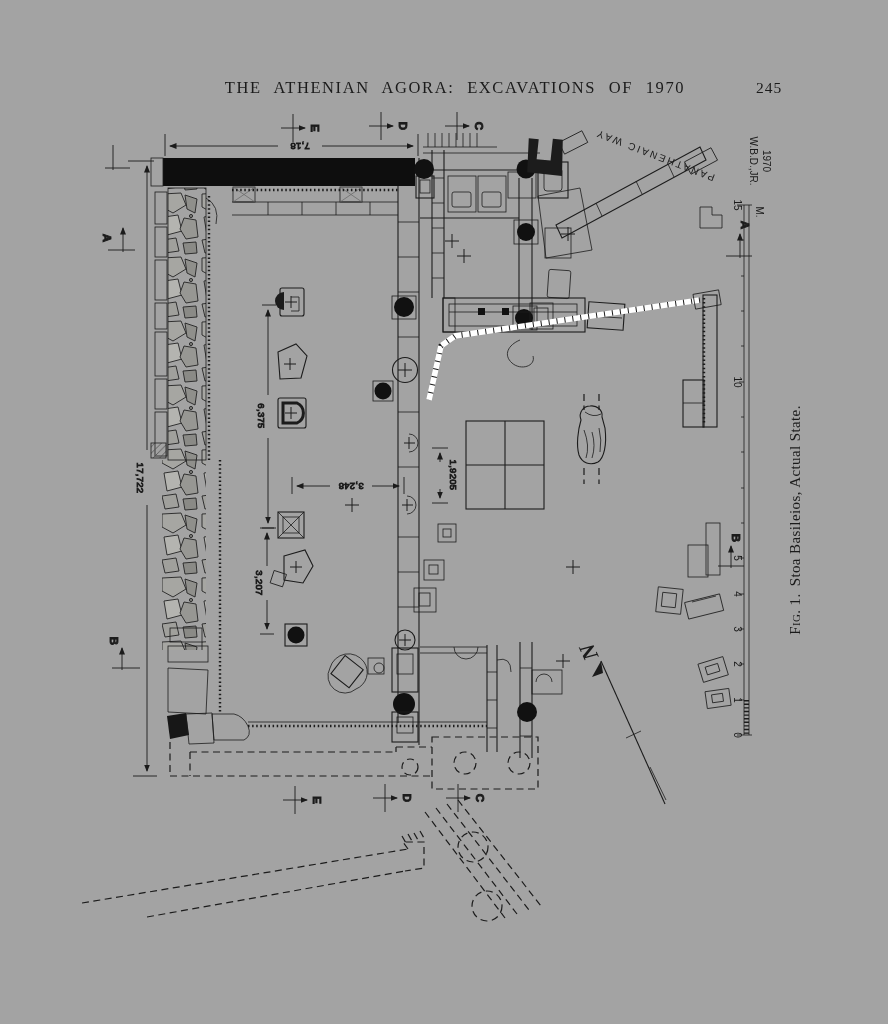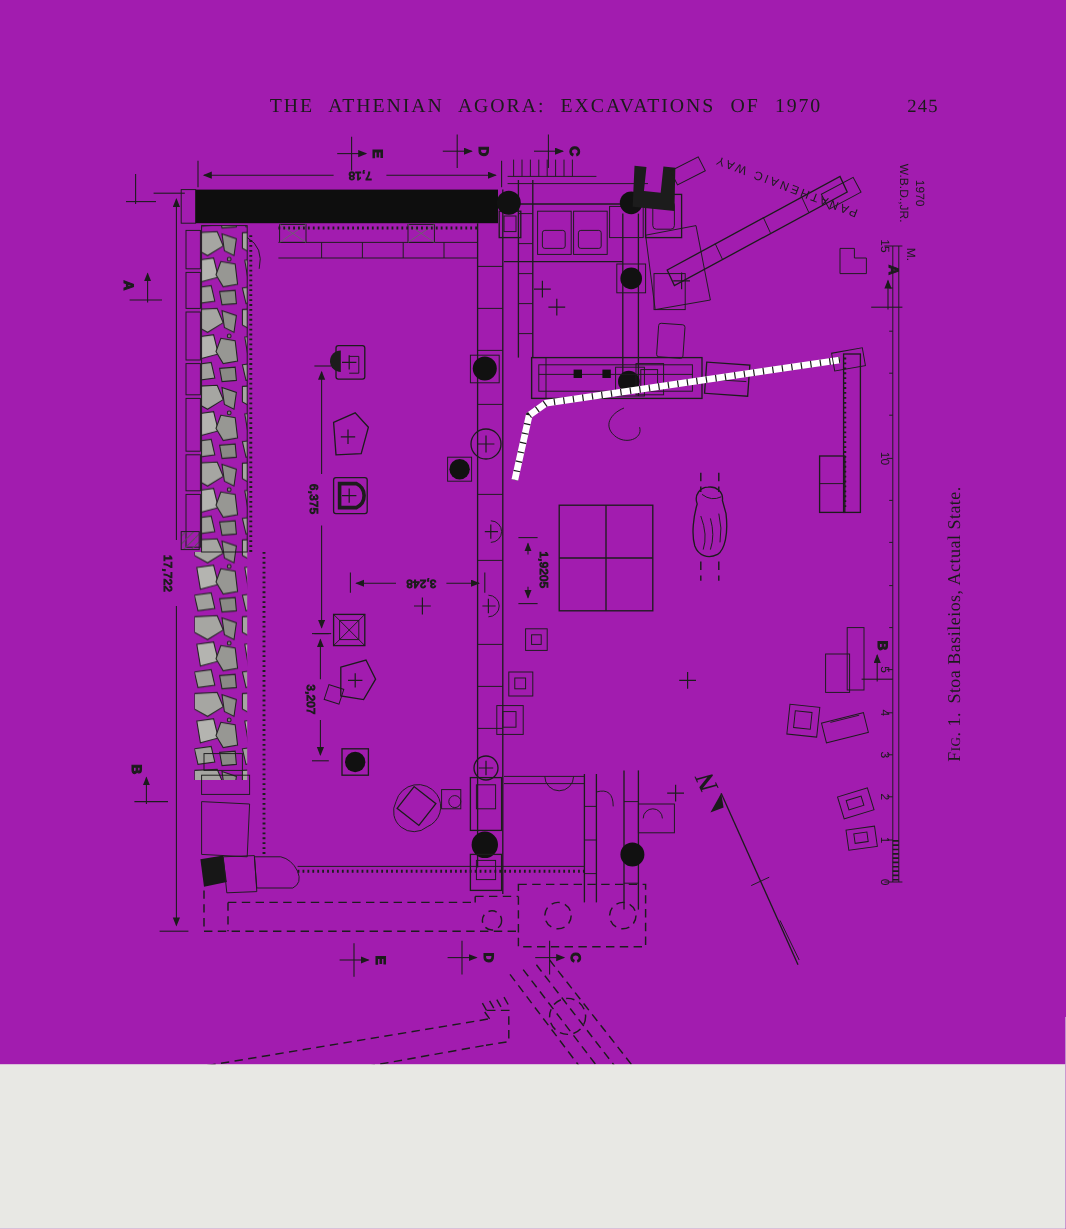--- a/index.html
+++ b/index.html
@@ -1,16 +1,16 @@
 <!DOCTYPE html>
 <html><head>
 <meta charset="utf-8">
 <style>
   html,body{margin:0;padding:0;background:#e8e8e4;}
-  #page{position:relative;width:888px;height:887px;background:#a21caf;margin:0 auto;
+  #page{position:relative;width:888px;height:1024px;background:#a3a3a3;margin:0 auto;
         font-family:"Liberation Serif",serif;overflow:hidden;}
   svg{position:absolute;left:0;top:0;}
   text{fill:#1b1b1b;}
   .hdr{font-family:"Liberation Serif",serif;font-size:16.5px;letter-spacing:1.6px;word-spacing:7px;}
   .pg{font-family:"Liberation Serif",serif;font-size:15.5px;letter-spacing:1px;}
   .cap{font-family:"Liberation Serif",serif;font-size:15px;letter-spacing:.4px;}
   .sc{font-variant:small-caps;}
   .lbl{font-family:"Liberation Sans",sans-serif;font-size:10px;}
   .dim{font-family:"Liberation Sans",sans-serif;font-size:9.5px;letter-spacing:.3px;}
   .sec{font-family:"Liberation Sans",sans-serif;font-size:11.5px;font-weight:bold;}

